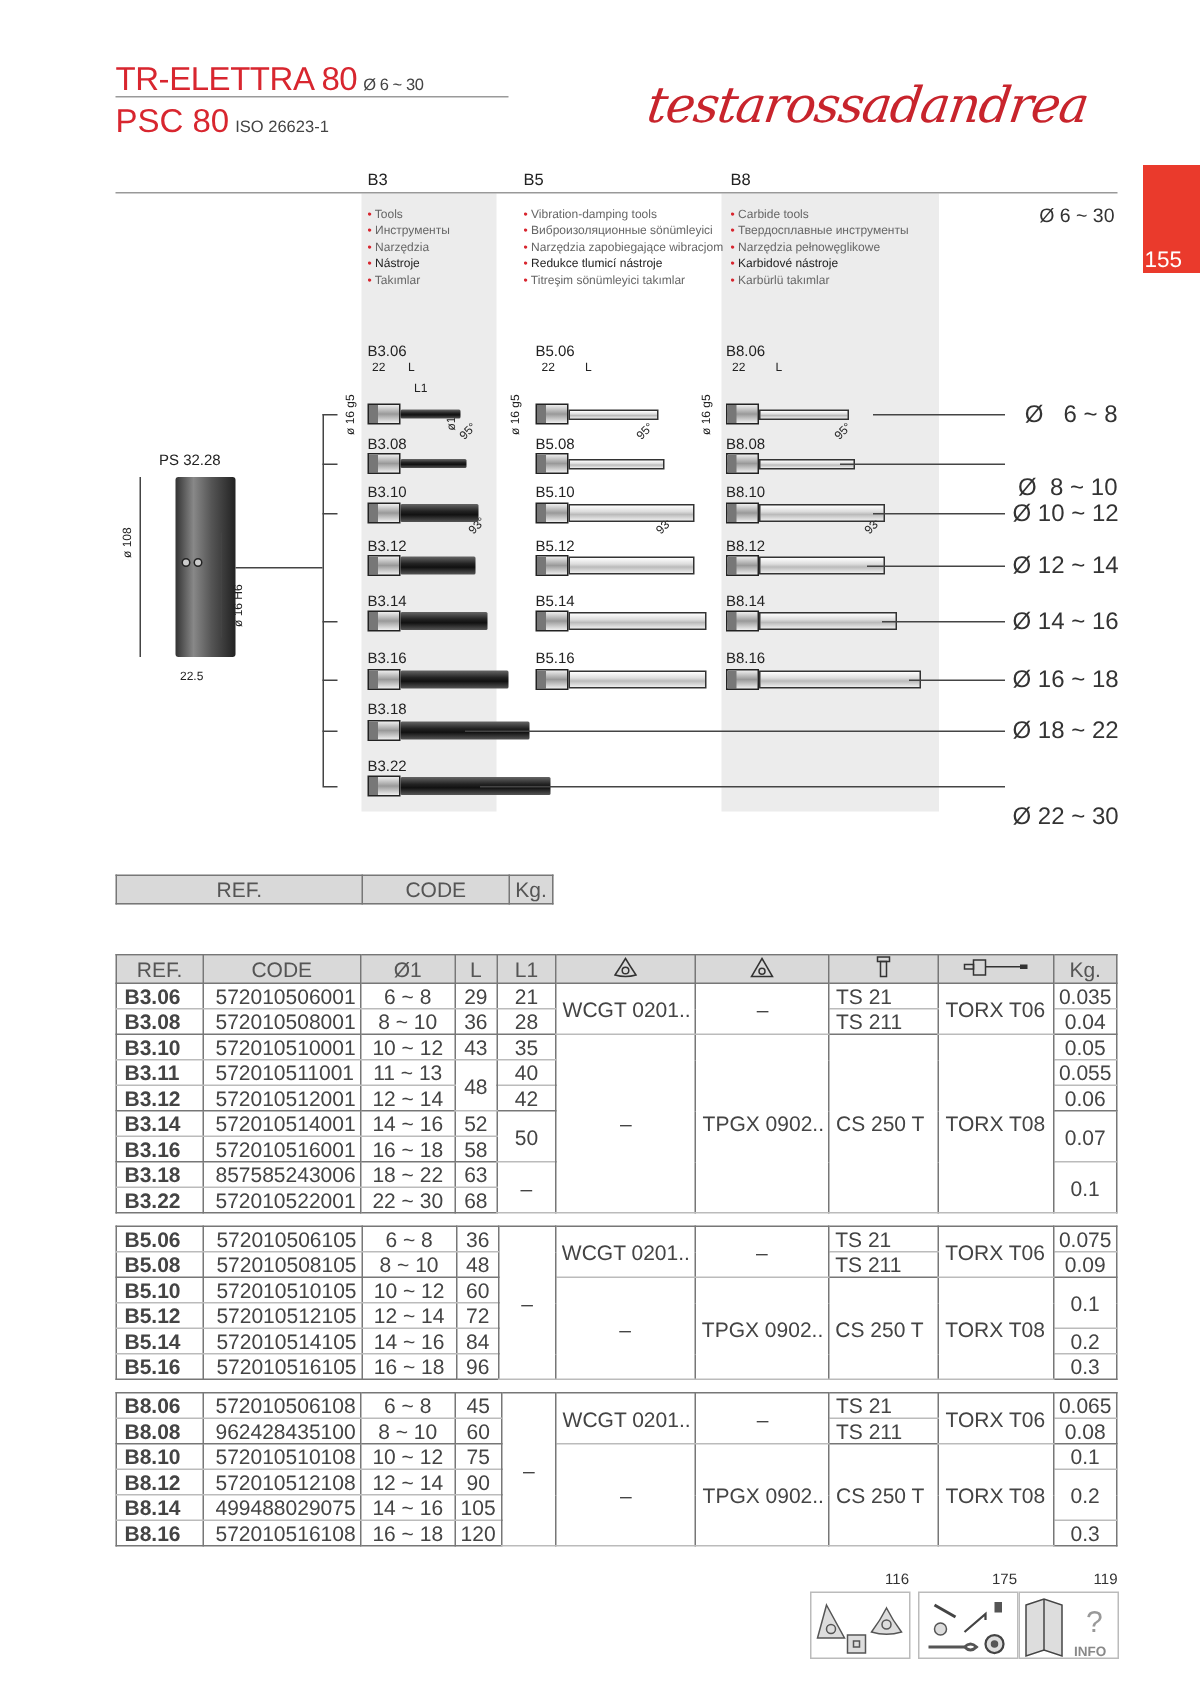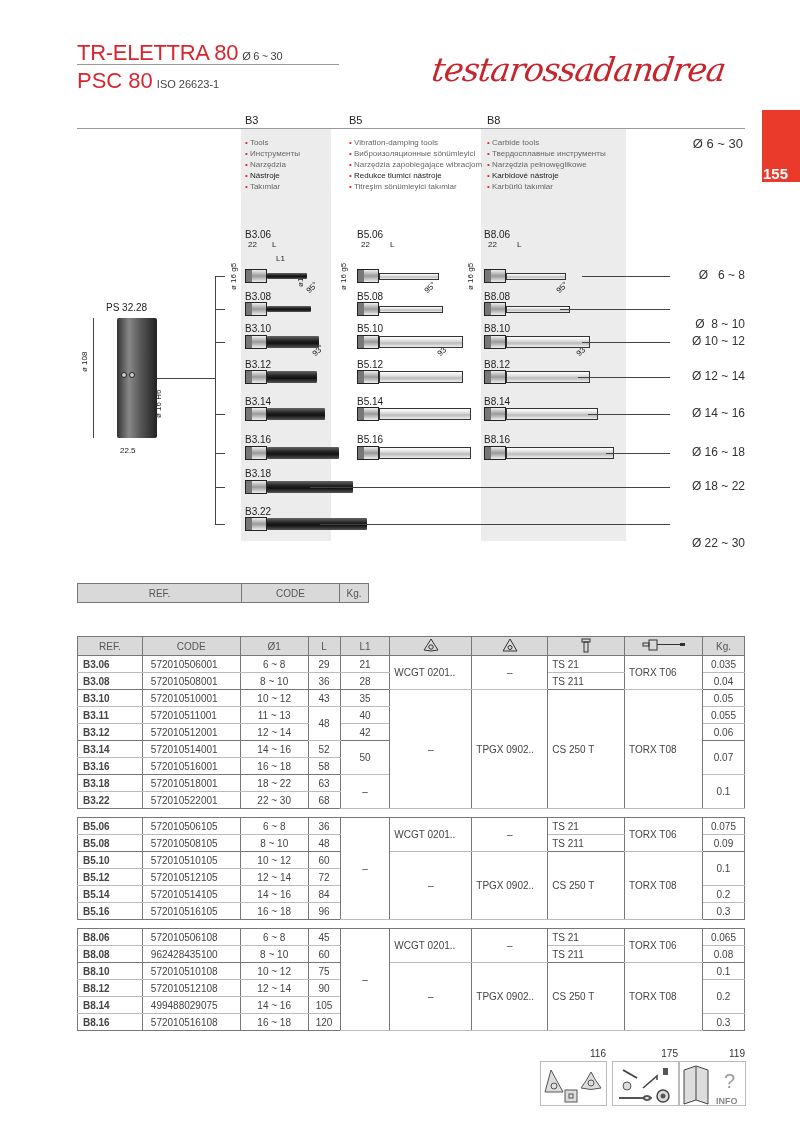--- a/index.html
+++ b/index.html
@@ -6,37 +6,37 @@
   body { width: 800px; height: 1132px; background: #fff; position: relative; overflow: hidden;
          font-family: "Liberation Sans", sans-serif; color: #333; }
   .abs { position: absolute; }
   .title1 { left: 77px; top: 40px; font-size: 22px; color: #d8262f; letter-spacing: -0.3px; }
   .title1 small, .title2 small { font-size: 11px; color: #444; margin-left: 4px; }
   .title2 { left: 77px; top: 68px; font-size: 22px; color: #d8262f; }
   .title-rule { left: 77px; top: 64px; width: 262px; height: 1px; background: #9a9a9a; }
   .brand { left: 432px; top: 50px; font-family: "DejaVu Serif", serif; font-style: italic; font-size: 33px;
            color: #c8242c; letter-spacing: -1px; transform: skewX(-8deg); }
   .tab { left: 762px; top: 110px; width: 38px; height: 72px; background: #ea3a2c; }
-  .tab span { position: absolute; left: 1px; bottom: 0px; font-size: 15px; color: #fff; font-weight: 700; }
+  .tab span { position: absolute; left: 1px; bottom: 0px; font-size: 15px; color: #fff; font-weight: 400; }
   .top-rule { left: 77px; top: 128px; width: 668px; height: 1px; background: #999; }
   .colbg { top: 129px; height: 412px; background: #ececec; }
   .family-h { font-size: 11px; color: #222; top: 114px; }
   .bul { font-size: 8px; line-height: 11px; color: #666; }
   .bul div::before { content: "• "; color: #d8262f; }
   .bul .dark { color: #222; }
-  .range { font-size: 12px; color: #333; text-align: right; width: 70px; }
+  .range { font-size: 16px; color: #333; text-align: right; width: 70px; }
   .lbl { font-size: 10px; color: #222; }
   .tool-dark { height: 12px; background: linear-gradient(#666,#222 40%,#111 60%,#555); border-radius: 1px; }
   .tool-light { height: 12px; background: linear-gradient(#fff,#ddd 40%,#bbb 60%,#eee); border: 1px solid #333; }
   .shank { width: 22px; height: 14px; border: 1px solid #222; background: linear-gradient(#eee,#999 50%,#eee);
            box-shadow: inset 6px 0 0 #777; }
   .hline { height: 1px; background: #444; }
   .vline { width: 1px; background: #444; }
   .small-dim { font-size: 8px; color: #222; }
-  table { border-collapse: collapse; position: absolute; font-size: 10px; color: #444; }
+  table { border-collapse: collapse; position: absolute; font-size: 14px; color: #444; }
   td, th { border: 1px solid #777; text-align: center; padding: 0 3px; height: 17px; white-space: nowrap; }
   th { background: #d9d9d9; font-weight: normal; color: #555; height: 19px; }
   td.ref { text-align: left; font-weight: bold; color: #444; padding-left: 5px; }
   td.code { text-align: left; padding-left: 8px; }
   td.left { text-align: left; padding-left: 4px; }
   tr.thin td { border-bottom-color: #bbb; }
   .icon-box { border: 1px solid #bbb; width: 67px; height: 45px; top: 1061px; background: #fff; }
   .pg { font-size: 10px; color: #333; top: 1048px; width: 67px; text-align: right; }
 </style>
 </head>
@@ -324,21 +324,21 @@
     <td rowspan="2">0.07</td>
   </tr>
   <tr>
     <td class="ref">B3.16</td>
     <td class="code">572010516001</td>
     <td>16 ~ 18</td>
     <td>58</td>
   </tr>
   <tr class="thin">
     <td class="ref">B3.18</td>
-    <td class="code">572010518001</td>
+    <td class="code">857585243006</td>
     <td>18 ~ 22</td>
     <td>63</td>
     <td rowspan="2">–</td>
     <td rowspan="2">0.1</td>
   </tr>
   <tr>
     <td class="ref">B3.22</td>
     <td class="code">572010522001</td>
     <td>22 ~ 30</td>
     <td>68</td>

